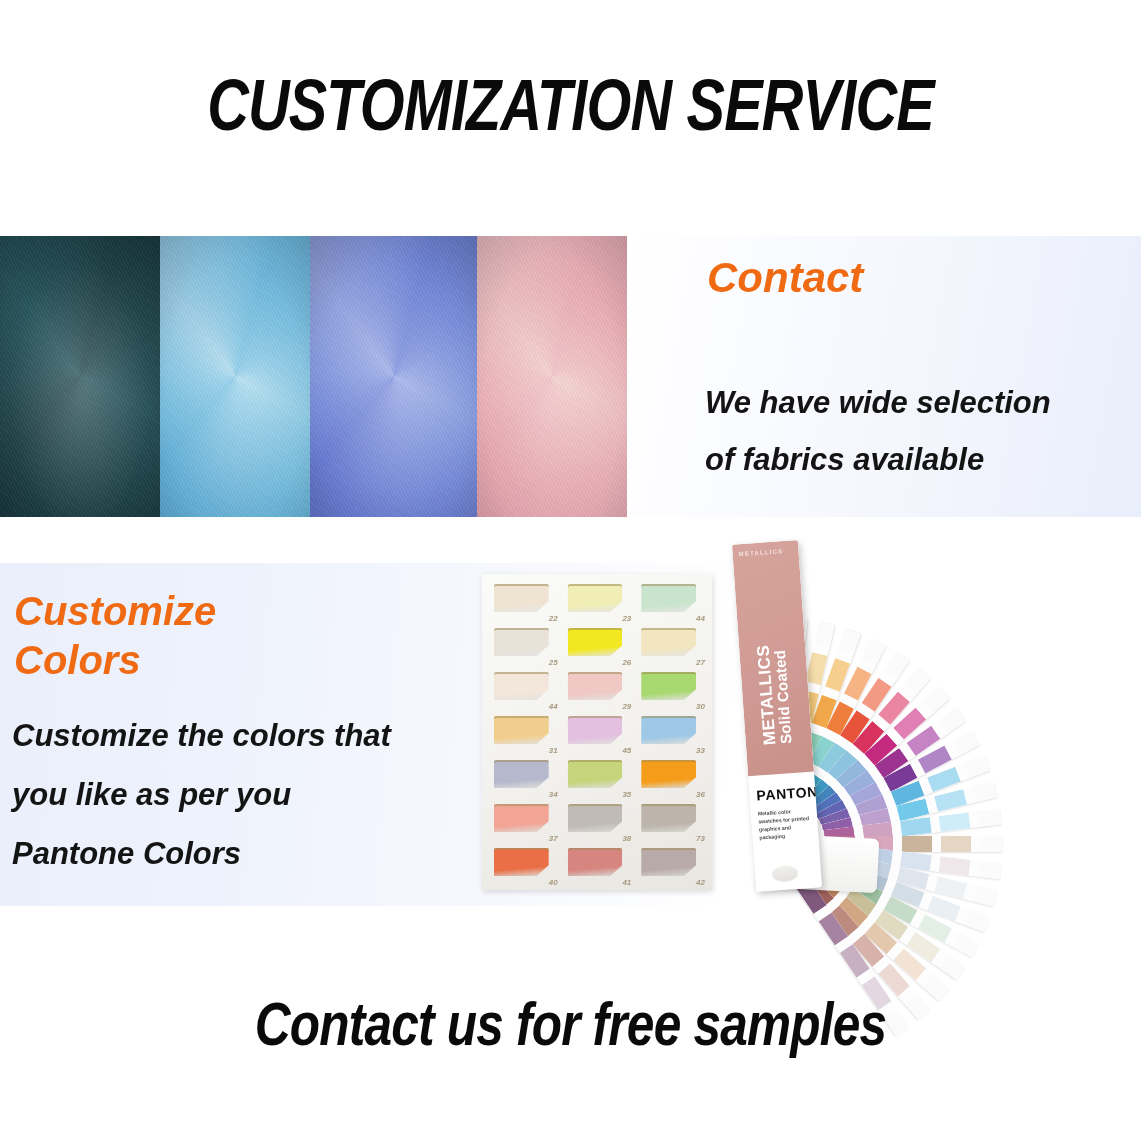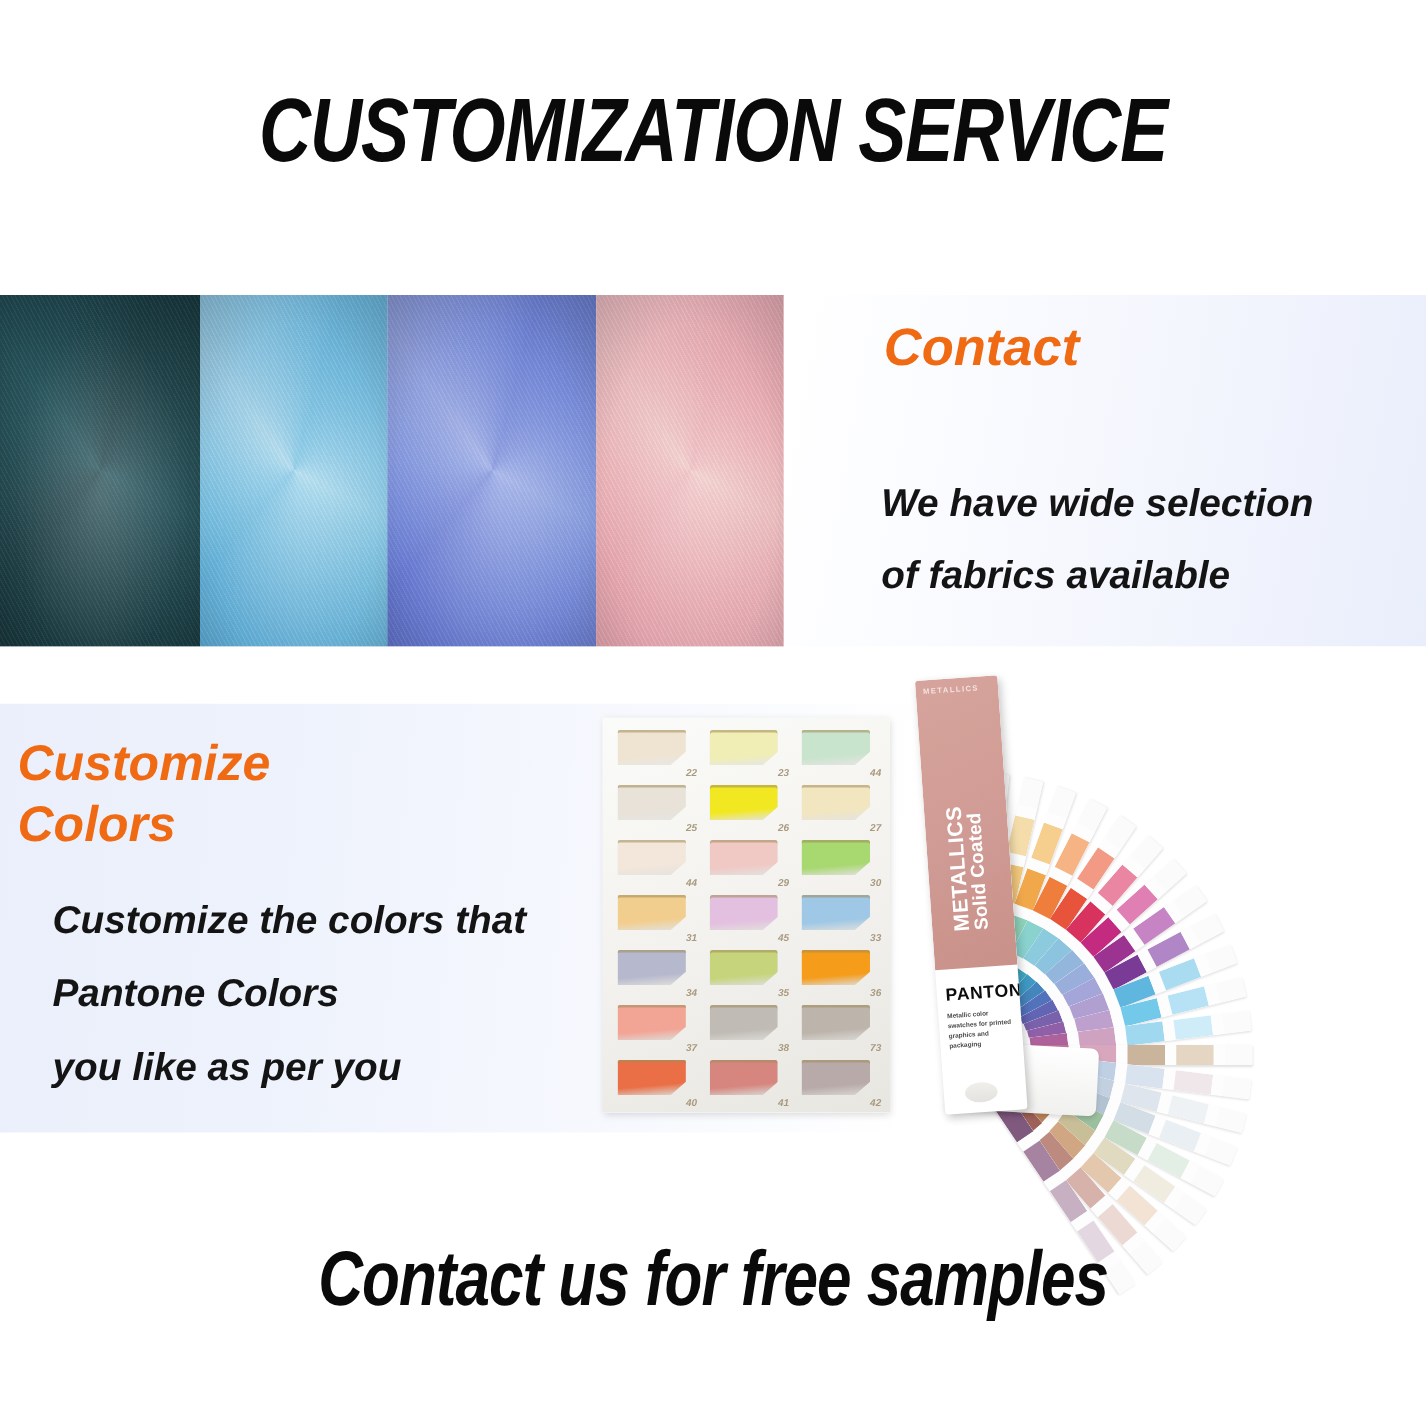--- a/index.html
+++ b/index.html
@@ -89,21 +89,20 @@
     position:absolute;left:14px;top:24px;
     font-size:40px;line-height:1.22;
     font-weight:700;font-style:italic;
     color:#ef6a13;
   }
   .cust-body{
     position:absolute;left:12px;top:144px;width:470px;
     font-size:31px;line-height:1.90;
     font-weight:600;font-style:italic;
     color:#141414;
-    margin-left:30px;
   }
 
   
   .swatch-card{
     position:absolute;left:482px;top:574px;width:230px;height:316px;
     background:linear-gradient(160deg,#fbfbf9 0%,#f2f1ed 55%,#e7e6e1 100%);
     box-shadow:1px 2px 6px rgba(0,0,0,.14);
     padding:8px 6px 6px 10px;
     box-sizing:border-box;
     font-style:italic;
@@ -243,22 +242,22 @@
     </div>
   </div>
 
   <div class="band2">
     <div class="cust-title">
       <div>Customize</div>
       <div>Colors</div>
     </div>
     <div class="cust-body">
       <div>Customize the colors that</div>
+      <div>you like as per you</div>
       <div>Pantone Colors</div>
-      <div>you like as per you</div>
     </div>
   </div>
 
   <div class="swatch-card">
     <div class="sw-grid" id="sw-grid">
         <div class="sw-cell">
           <div class="sw-chip" style="background: linear-gradient(175deg, rgb(239, 228, 210) 0%, rgb(239, 228, 210) 70%, rgba(0, 0, 0, 0.07) 100%);"></div>
           <div class="sw-num">22</div>
         </div>
         <div class="sw-cell">

